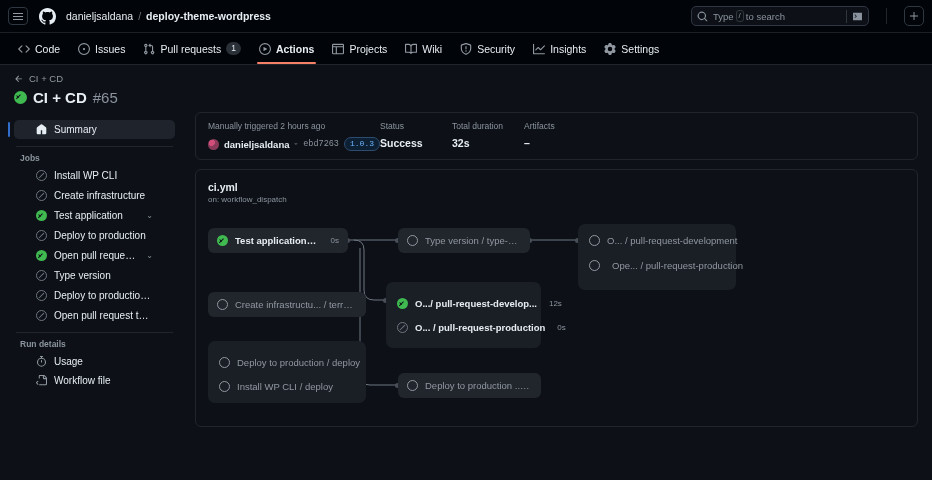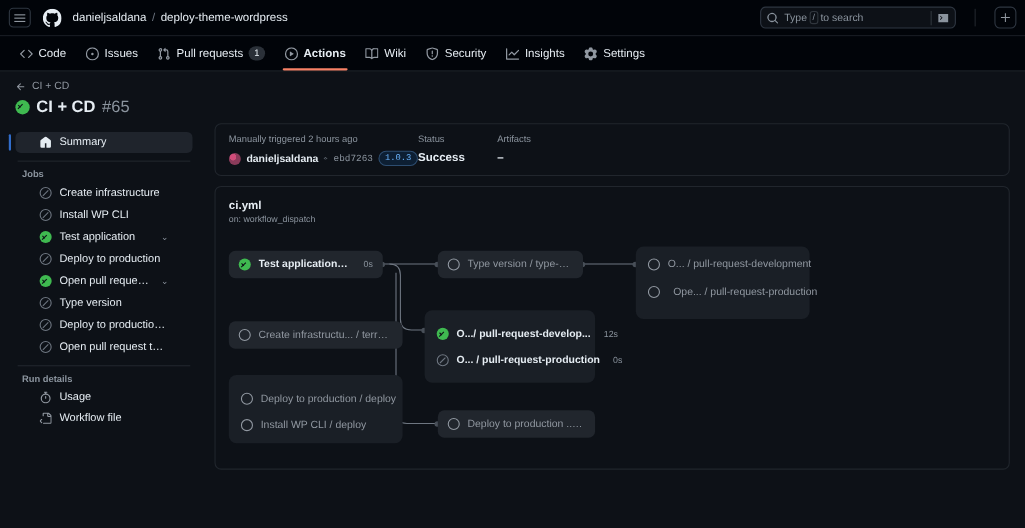--- a/index.html
+++ b/index.html
@@ -22,21 +22,21 @@
   .ham {
     width: 20px; height: 18px; border: 1px solid #2f3742; border-radius: 4px;
     display: flex; flex-direction: column; justify-content: center; align-items: center; gap: 2px;
     cursor: pointer;
   }
   .ham i { display:block; width: 10px; height: 1px; background: #9198a1; }
   .gh-mark { width: 22px; height: 22px; display:flex; align-items:center; justify-content:center; }
   .bc { display: flex; align-items: center; gap: 5px; font-size: 10.5px; }
   .bc .owner { color: #e6edf3; }
   .bc .sep { color: #6e7681; }
-  .bc .repo { color: #e6edf3; font-weight: normal; }
+  .bc .repo { color: #e6edf3; font-weight: bold; }
   .hdr-right { margin-left: auto; display: flex; align-items: center; gap: 17px; }
   .searchbox {
     width: 178px; height: 20px; border: 1px solid #2f3742; border-radius: 5px;
     background: #0d1117; display: flex; align-items: center; padding: 0 5px; gap: 5px;
     font-size: 9.5px; color: #8b949e; cursor: text;
   }
   .searchbox .ph { flex: 1; display:flex; align-items:center; gap:2px; white-space: nowrap;}
   .kbd {
     border: 1px solid #30363d; border-radius: 3px; padding: 0 2px;
     font-size: 8px; color: #8b949e; line-height: 10px; display:inline-block;
@@ -233,20 +233,26 @@
       <span class="counter">1</span>
     </div>
 
     <div class="rtab active">
       <svg class="gl" width="12" height="12" viewBox="0 0 16 16" fill="currentColor">
           <path d="M8 0a8 8 0 1 1 0 16A8 8 0 0 1 8 0ZM1.5 8a6.5 6.5 0 1 0 13 0 6.5 6.5 0 0 0-13 0Zm4.879-2.773 4.264 2.559a.25.25 0 0 1 0 .428l-4.264 2.559A.25.25 0 0 1 6 10.559V5.442a.25.25 0 0 1 .379-.215Z"></path>
         </svg>
       <span>Actions</span>
     </div>
 
+    <div class="rtab">
+      <svg class="gl" width="12" height="12" viewBox="0 0 16 16" fill="currentColor">
+          <path d="M1.75 1h12.5A1.75 1.75 0 0 1 16 2.75v10.5A1.75 1.75 0 0 1 14.25 15H1.75A1.75 1.75 0 0 1 0 13.25V2.75C0 1.784.784 1 1.75 1ZM1.5 5.5v7.75c0 .138.112.25.25.25H5v-8Zm5 0v8h7.75a.25.25 0 0 0 .25-.25V5.5Zm8-1.25v-1.5a.25.25 0 0 0-.25-.25H1.75a.25.25 0 0 0-.25.25v1.5Z"></path>
+        </svg>
+      <span>Projects</span>
+    </div>
 
     <div class="rtab">
       <svg class="gl" width="12" height="12" viewBox="0 0 16 16" fill="currentColor">
           <path d="M0 1.75A.75.75 0 0 1 .75 1h4.253c1.227 0 2.317.59 3 1.501A3.743 3.743 0 0 1 11.006 1h4.245a.75.75 0 0 1 .75.75v10.5a.75.75 0 0 1-.75.75h-4.507a2.25 2.25 0 0 0-1.591.659l-.622.621a.75.75 0 0 1-1.06 0l-.622-.621A2.25 2.25 0 0 0 5.258 13H.75a.75.75 0 0 1-.75-.75Zm7.251 10.324.004-5.073-.002-2.253A2.25 2.25 0 0 0 5.003 2.5H1.5v9h3.757a3.75 3.75 0 0 1 1.994.574ZM8.755 4.75l-.004 7.322a3.752 3.752 0 0 1 1.992-.572H14.5v-9h-3.495a2.25 2.25 0 0 0-2.25 2.25Z"></path>
         </svg>
       <span>Wiki</span>
     </div>
 
     <div class="rtab">
       <svg class="gl" width="12" height="12" viewBox="0 0 16 16" fill="currentColor">
@@ -294,25 +300,25 @@
           </svg>
         <span class="lbl">Summary</span>
       </div>
 
       <div class="side-sep"></div>
       <div class="side-head">Jobs</div>
 
       <div class="jobs-list">
         <div class="side-item">
           <span class="ic-skip"></span>
+          <span class="lbl">Install WP CLI</span>
+        </div>
+        <div class="side-item">
+          <span class="ic-skip"></span>
           <span class="lbl">Create infrastructure</span>
-        </div>
-        <div class="side-item">
-          <span class="ic-skip"></span>
-          <span class="lbl">Install WP CLI</span>
         </div>
         <div class="side-item">
           <span class="ic-ok"></span>
           <span class="lbl">Test application</span>
           <span class="chev">⌄</span>
         </div>
         <div class="side-item">
           <span class="ic-skip"></span>
           <span class="lbl">Deploy to production</span>
         </div>
@@ -364,20 +370,24 @@
                 <path d="M11.93 8.5a4.002 4.002 0 0 1-7.86 0H.75a.75.75 0 0 1 0-1.5h3.32a4.002 4.002 0 0 1 7.86 0h3.32a.75.75 0 0 1 0 1.5Zm-1.43-.75a2.5 2.5 0 1 0-5 0 2.5 2.5 0 0 0 5 0Z"></path>
               </svg>
             <span class="sha">ebd7263</span>
             <span class="tag">1.0.3</span>
           </div>
         </div>
         <div class="meta-col m-status">
           <div class="m-lbl">Status</div>
           <div class="m-val">Success</div>
         </div>
+        <div class="meta-col m-dur">
+          <div class="m-lbl">Total duration</div>
+          <div class="m-val">32s</div>
+        </div>
         <div class="meta-col m-art">
           <div class="m-lbl">Artifacts</div>
           <div class="m-val">–</div>
         </div>
       </div>
 
       <div class="graph-card">
         <div class="wf-name">ci.yml</div>
         <div class="wf-on">on: workflow_dispatch</div>
 

